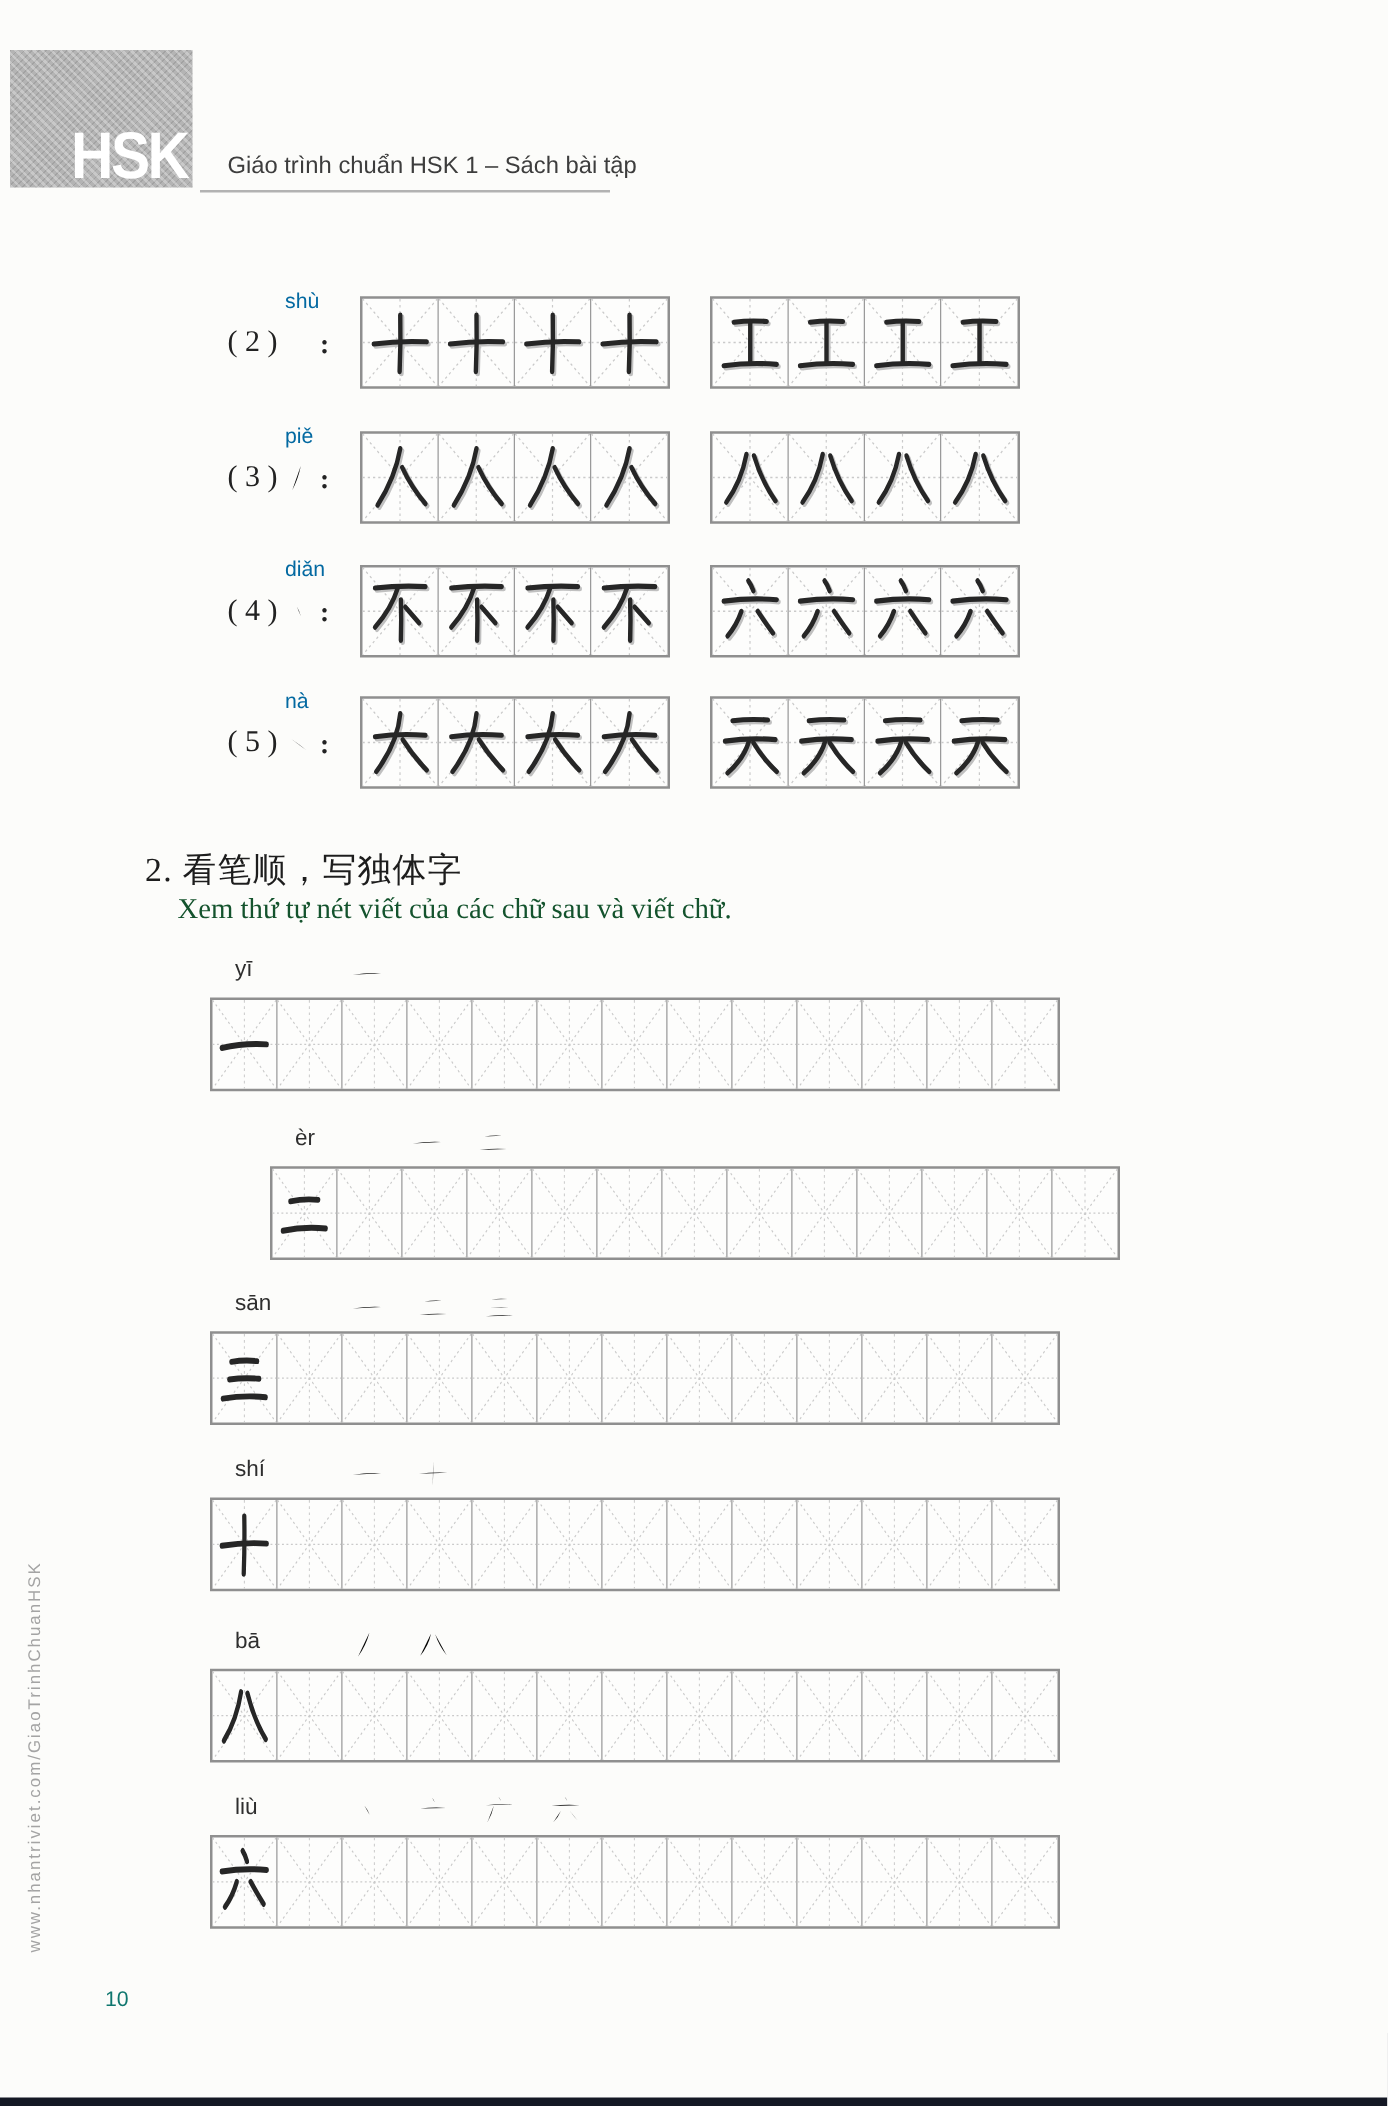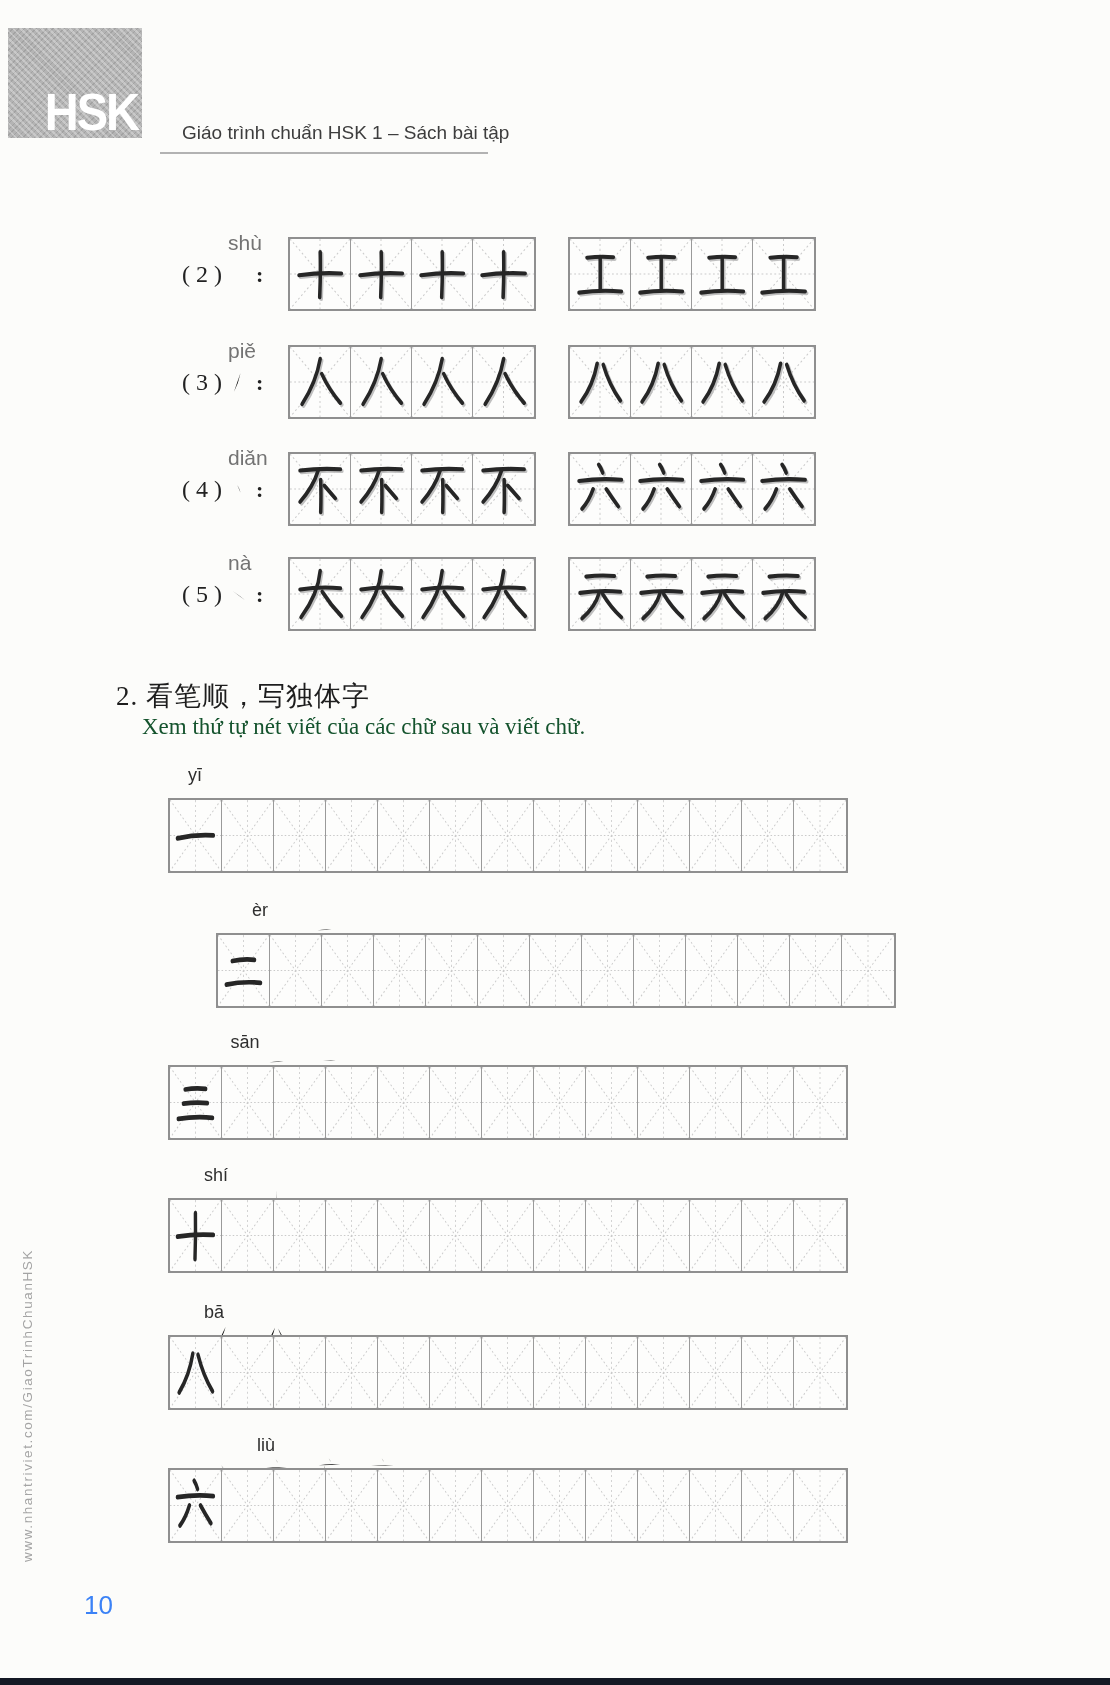--- a/index.html
+++ b/index.html
@@ -1,29 +1,29 @@
 <!DOCTYPE html>
 <html><head>
 <meta charset="utf-8">
 <style>
   html,body{margin:0;padding:0;background:#e8e8e8;}
   .page{position:relative;width:1110px;height:1685px;background:#fcfcfa;overflow:hidden;
         font-family:"Liberation Sans",sans-serif;}
   
-  .hsk-block{position:absolute;left:8px;top:28px;width:134px;height:110px;background:#b4b4b4;
+  .hsk-block{position:absolute;left:8px;top:40px;width:146px;height:110px;background:#b4b4b4;
     background-image:repeating-linear-gradient(45deg,rgba(255,255,255,.28) 0 2px,transparent 2px 5px),
                      repeating-linear-gradient(-45deg,rgba(0,0,0,.10) 0 1px,transparent 1px 4px);}
   .hsk-text{position:absolute;right:4px;bottom:0px;font-weight:800;font-size:47px;line-height:1;
     color:#ffffff;letter-spacing:-2px;transform:scaleY(1.12);transform-origin:bottom;}
   .t-zh{position:absolute;left:163px;top:86px;font-size:26px;color:#3a3a3a;letter-spacing:3px;}
   .t-vi{position:absolute;left:163px;top:122px;font-size:19px;color:#3d3d3d;margin-left:19px;}
   .t-underline{position:absolute;left:160px;top:152px;width:328px;height:2px;background:#b2b2b2;}
   
   .stroke-row{position:absolute;left:0;width:100%;height:70px;}
-  .sr-pinyin{position:absolute;left:228px;top:-6px;font-size:21px;color:#737373;}
+  .sr-pinyin{position:absolute;left:228px;top:-6px;font-size:17px;color:#0369a1;}
   .sr-line{position:absolute;left:182px;top:24px;display:flex;align-items:center;gap:7px;
     font-family:"Liberation Serif",serif;font-size:24px;color:#222;}
   .sr-colon{font-weight:bold;font-size:22px;}
   .glyphsvg{width:20px;height:27px;display:block;}
   .glyphsvg .ink path{stroke-width:9;}
   
   .grid{position:absolute;top:0;display:flex;border:2px solid #8f8f8f;background:#fdfdfc;}
   .cell{position:relative;box-sizing:border-box;border-right:1px solid #9a9a9a;}
   .cell:last-child{border-right:none;}
   .sr-grid .cell{width:61px;height:70px;}
@@ -34,29 +34,29 @@
   .char .ink path{stroke:var(--ink,#262626);stroke-width:7;stroke-linecap:round;fill:none;}
   .char .ghost path{stroke:var(--ghost,#c0c0c0);stroke-width:7;stroke-linecap:round;fill:none;
     transform:translate(3px,3px);}
   .pr-grid .char .ink path{stroke-width:8;}
   
   .s2-heading{position:absolute;left:116px;top:678px;font-family:"Liberation Serif",serif;
     font-size:27px;color:#1d1d1d;letter-spacing:1px;}
   .s2-sub{position:absolute;left:142px;top:714px;font-family:"Liberation Serif",serif;
     font-size:23px;color:#14532d;}
   .practice-row{position:absolute;left:0;width:100%;height:71px;}
-  .pr-head{position:absolute;top:-33px;left:188px;height:30px;display:flex;align-items:center;flex-direction:column;}
+  .pr-head{position:absolute;top:-33px;left:188px;height:30px;display:flex;align-items:flex-start;}
   .pr-pinyin{font-size:18px;color:#2e2e2e;width:70px;}
   .pr-stages{display:flex;gap:26px;margin-left:22px;align-items:center;}
   .stage{width:27px;height:27px;}
   .stage .glyphsvg{width:27px;height:27px;}
   
   .side-url{position:absolute;left:20px;top:1080px;height:482px;writing-mode:vertical-rl;
     transform:rotate(180deg);font-size:13.5px;color:#a4a4a4;letter-spacing:1.6px;white-space:nowrap;}
-  .page-num{position:absolute;left:84px;top:1590px;font-size:26px;color:#3b82f6;}
+  .page-num{position:absolute;left:84px;top:1590px;font-size:17px;color:#0f766e;}
   .bottom-bar{position:absolute;left:0;top:1678px;width:100%;height:7px;background:var(--bar,#141824);}
 </style>
 </head>
 <body>
 
 <div class="page" style="--ink: #262626; --ghost: #c0c0c0; --guide: #cacaca; --bar: #141824;">
 
   <div class="hsk-block">
     <span class="hsk-text">HSK</span>
   </div>

